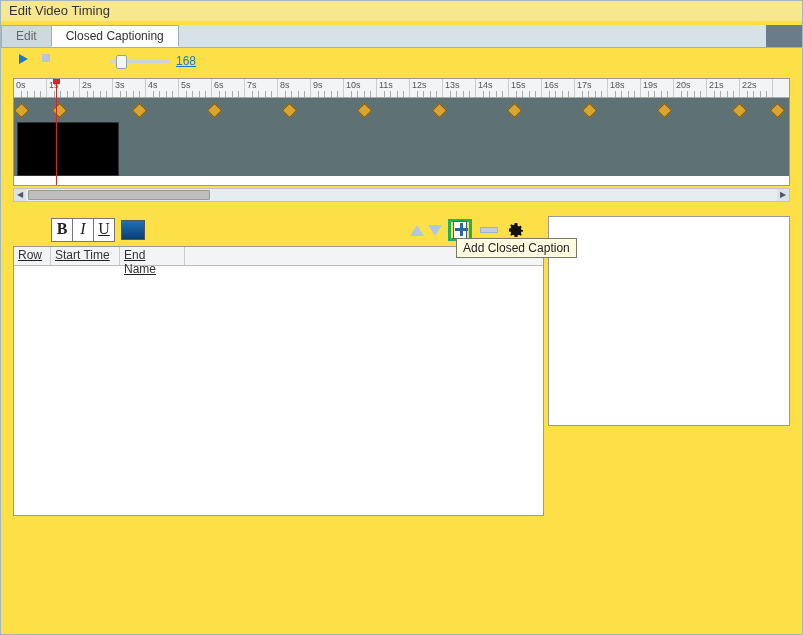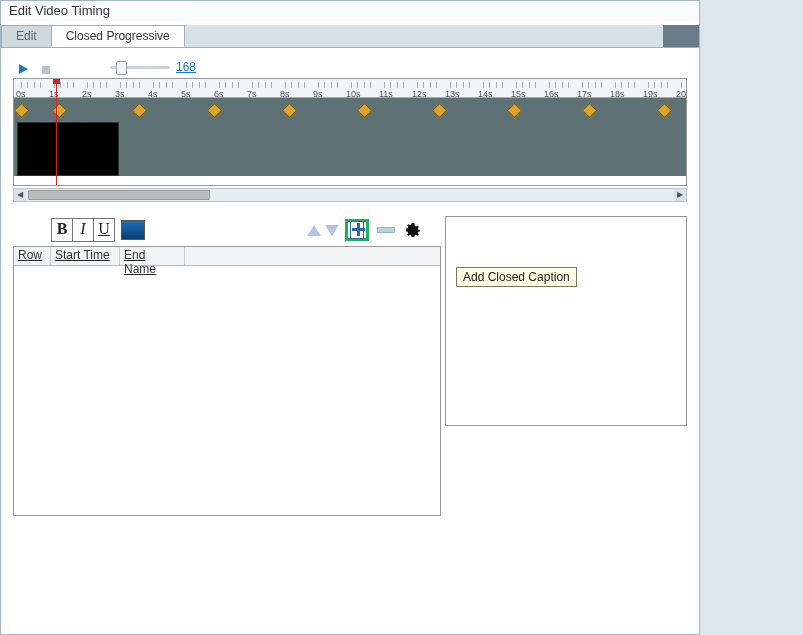--- a/index.html
+++ b/index.html
@@ -9,23 +9,23 @@
     background: #dce7ed;
     font-family: "Segoe UI", Tahoma, Arial, sans-serif;
     font-size: 12px;
     color: #222;
     width: 803px;
     overflow: hidden;
   }
 
   .window {
     position: relative;
-    width: 700px;
+    width: 803px;
     height: 635px;
-    background: #ffffff;
+    background: #fde047;
     border: 1px solid #a4b6c2;
     box-sizing: border-box;
   }
 
   
   .bg-blur {
     position: absolute;
     top: 0; left: 0; right: 0; height: 20px;
     background: #f0f4f7;
     opacity: 0.4;
@@ -76,21 +76,21 @@
   }
 
   
   .content {
     padding: 6px 12px 0 12px;
   }
 
   
   .controls-row {
     display: flex;
-    align-items: flex-end;
+    align-items: flex-start;
     height: 20px;
     margin-bottom: 4px;
   }
   .play-icon {
     width: 0; height: 0;
     border-top: 5px solid transparent;
     border-bottom: 5px solid transparent;
     border-left: 9px solid #1e79c7;
     margin-left: 6px;
     margin-right: 14px;
@@ -142,21 +142,20 @@
     position: relative;
     box-sizing: border-box;
     overflow: hidden;
   }
   .ruler {
     position: relative;
     height: 18px;
     background: #f2f4f5;
     border-bottom: 1px solid #aaa;
     display: flex;
-    align-items: center;
   }
   .ruler-seg {
     flex: 0 0 33px;
     position: relative;
     font-size: 9px;
     color: #555;
     border-right: 1px solid #ccc;
     box-sizing: border-box;
   }
   .ruler-seg .lbl {
@@ -384,21 +383,21 @@
   }
   .th.row   { width: 28px; }
   .th.start { width: 60px; }
   .th.end   { width: 56px; }
   .th.caption { flex: 1; border-right: none; }
 
   
   .tooltip {
     position: absolute;
     left: 455px;
-    top: 266px;
+    top: 237px;
     background: #feffe3;
     border: 1px solid #7a7a64;
     padding: 2px 6px;
     font-size: 12px;
     color: #222;
     z-index: 20;
   }
 
   
   .preview {
@@ -444,21 +443,21 @@
 </head>
 <body>
 
 <div class="window">
   <div class="bg-blur"></div>
 
   <div class="titlebar">Edit Video Timing</div>
 
   <div class="tabs">
     <div class="tab inactive">Edit</div>
-    <div class="tab active">Closed Progressive</div>
+    <div class="tab active">Closed Captioning</div>
     <div class="tabs-right-block"></div>
   </div>
 
   <div class="content">
 
     <div class="controls-row">
       <div class="play-icon"></div>
       <div class="stop-icon"></div>
       <div class="slider">
         <div class="slider-track"></div>

